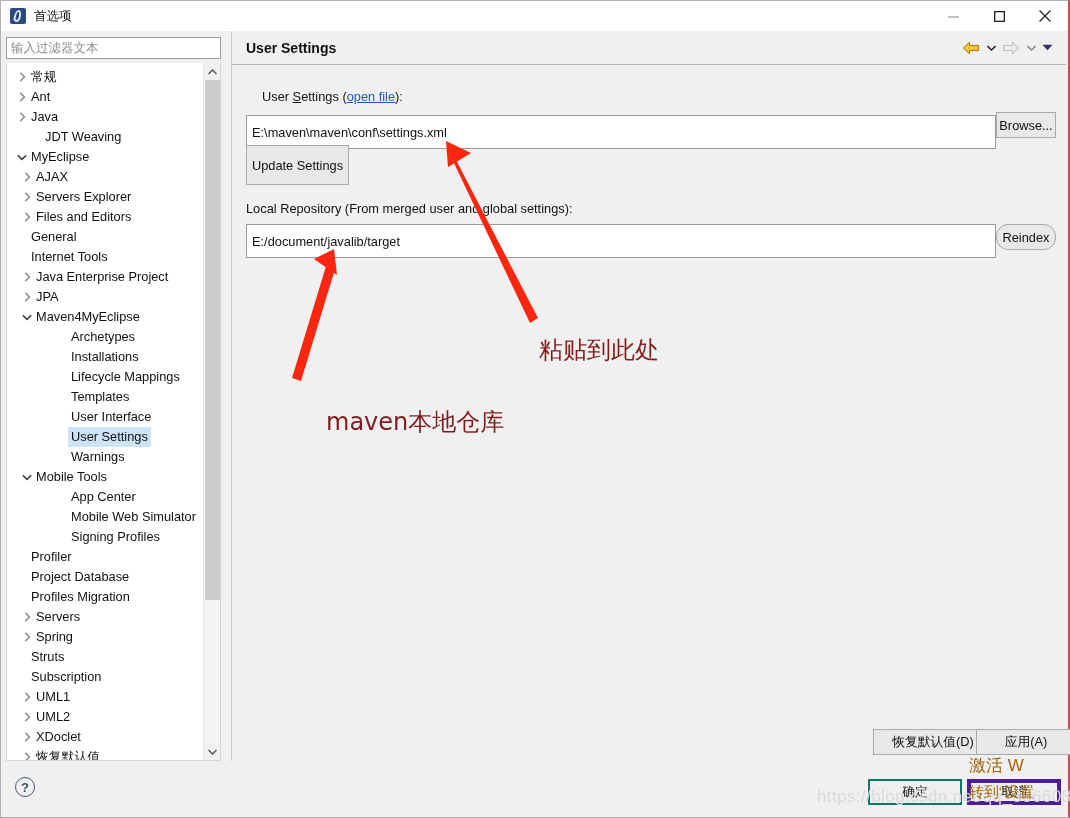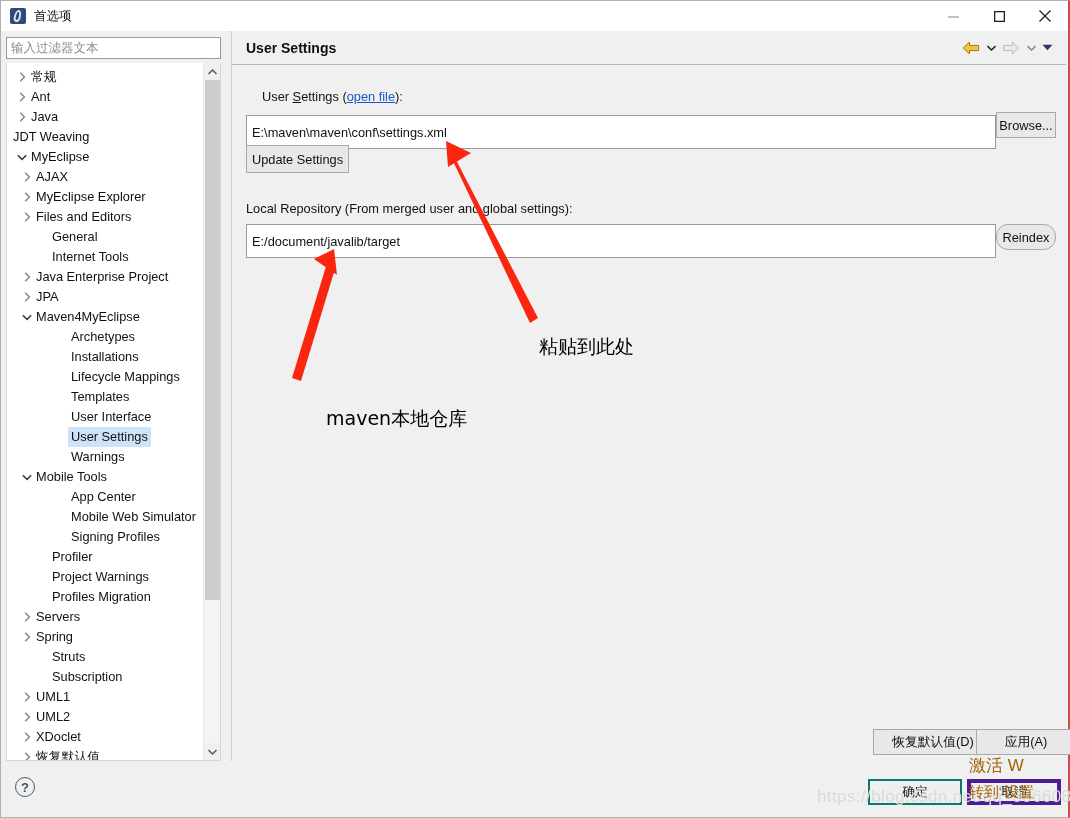--- a/index.html
+++ b/index.html
@@ -63,22 +63,22 @@
   .tn .arw {
     width:14px; flex:none; text-align:center; color:#7a7a7a;
     font-size:10px; line-height:20px;
   }
   .tn .arw svg { display:block; margin:0 auto; }
   .tn .lbl { padding-left:2px; }
   .tn.sel .lbl { background:#cde3f7; padding:0 3px 0 3px; margin-left:-1px; }
   .lv1 { padding-left:8px; }
   .lv2 { padding-left:13px; }
   .lv3 { padding-left:62px; }
-  .lv2nochev { padding-left:43px;align-items:flex-end; }
-  .lv1nochev { padding-left:4px;align-items:center; }
+  .lv2nochev { padding-left:22px;align-items:flex-end; }
+  .lv1nochev { padding-left:36px;align-items:center; }
   
   #vsb {
     position:absolute; right:0; top:0; width:17px; bottom:0;
     background:#f4f4f4; border-left:1px solid #e6e6e6;
   }
   .sbarrow {
     width:17px; height:17px; display:flex; align-items:center; justify-content:center;
     color:#606060; background:#f0f0f0;
   }
   #vsb .top { position:absolute; top:0; left:0; }
@@ -125,21 +125,21 @@
   }
   .bbtn {
     position:absolute; background:#efefef; border:4px solid #4c1d95;
     font-family:"Liberation Sans","DejaVu Sans",sans-serif;
     font-size:12.8px; color:#111; display:flex; align-items:center; justify-content:center;
     cursor:default; white-space:nowrap;
   }
   .bbtn.default { border:2px solid #0f766e; background:#efefef; }
   
   .anno {
-    position:absolute; color:#000000; font-size:19px;
+    position:absolute; color:#7f1d1d; font-size:24px;
     font-family:"DejaVu Sans","Liberation Sans",sans-serif; white-space:nowrap;
   }
   #arrows { position:absolute; left:0; top:0; width:1070px; height:818px; pointer-events:none; }
   
   #wm-csdn {
     position:absolute; left:816px; top:786px;
     font-size:17px; color:#d9d9d9; letter-spacing:.4px; white-space:nowrap;
   }
   #wm-win {
     position:absolute; left:950px; top:752px; width:95px;
@@ -221,21 +221,21 @@
             </svg>
           </span>
           <span class="lbl">AJAX</span>
         </div>
         <div class="tn lv2">
           <span class="arw">
             <svg width="7" height="10" viewBox="0 0 7 10">
               <path d="M1.2 0.8 L5.4 5 L1.2 9.2" fill="none" stroke="#8a8a8a" stroke-width="1.5"></path>
             </svg>
           </span>
-          <span class="lbl">MyEclipse Explorer</span>
+          <span class="lbl">Servers Explorer</span>
         </div>
         <div class="tn lv2">
           <span class="arw">
             <svg width="7" height="10" viewBox="0 0 7 10">
               <path d="M1.2 0.8 L5.4 5 L1.2 9.2" fill="none" stroke="#8a8a8a" stroke-width="1.5"></path>
             </svg>
           </span>
           <span class="lbl">Files and Editors</span>
         </div>
         <div class="tn lv2nochev">
@@ -303,21 +303,21 @@
         <div class="tn lv3">
           <span class="lbl">Mobile Web Simulator</span>
         </div>
         <div class="tn lv3">
           <span class="lbl">Signing Profiles</span>
         </div>
         <div class="tn lv2nochev">
           <span class="lbl">Profiler</span>
         </div>
         <div class="tn lv2nochev">
-          <span class="lbl">Project Warnings</span>
+          <span class="lbl">Project Database</span>
         </div>
         <div class="tn lv2nochev">
           <span class="lbl">Profiles Migration</span>
         </div>
         <div class="tn lv2">
           <span class="arw">
             <svg width="7" height="10" viewBox="0 0 7 10">
               <path d="M1.2 0.8 L5.4 5 L1.2 9.2" fill="none" stroke="#8a8a8a" stroke-width="1.5"></path>
             </svg>
           </span>
@@ -416,21 +416,21 @@
         </div>
       </div>
     </div>
 
     <div class="flabel" style="left:30px; top:58px;"><span>User </span><u>S</u><span>ettings </span>(<a href="#" class="link">open file</a>)<span>:</span></div>
 
     <input class="ftext" style="left: 14px; top: 84px; width: 750px;" type="text" value="E:\maven\maven\conf\settings.xml">
 
     <div class="btn" style="left:764px; top:81px; width:60px; height:26px;">Browse...</div>
 
-    <div class="btn" style="left:14px; top:114px; width:103px; height:28px;">Update Settings</div>
+    <div class="btn" style="left:14px; top:114px; width:103px; height:40px;">Update Settings</div>
 
     <div class="flabel" style="left:14px; top:170px;">Local Repository (From merged user and global settings):</div>
 
     <input class="ftext" style="left: 14px; top: 193px; width: 750px;" type="text" value="E:/document/javalib/target">
 
     <div class="btn" style="left:764px; top:193px; width:60px; height:26px;border-radius:12px;">Reindex</div>
 
     <div class="btn" style="left:641px; top:698px; width:120px; height:26px;">恢复默认值(D)</div>
     <div class="btn" style="left:744px; top:698px; width:100px; height:26px;">应用(A)</div>
   </div>

